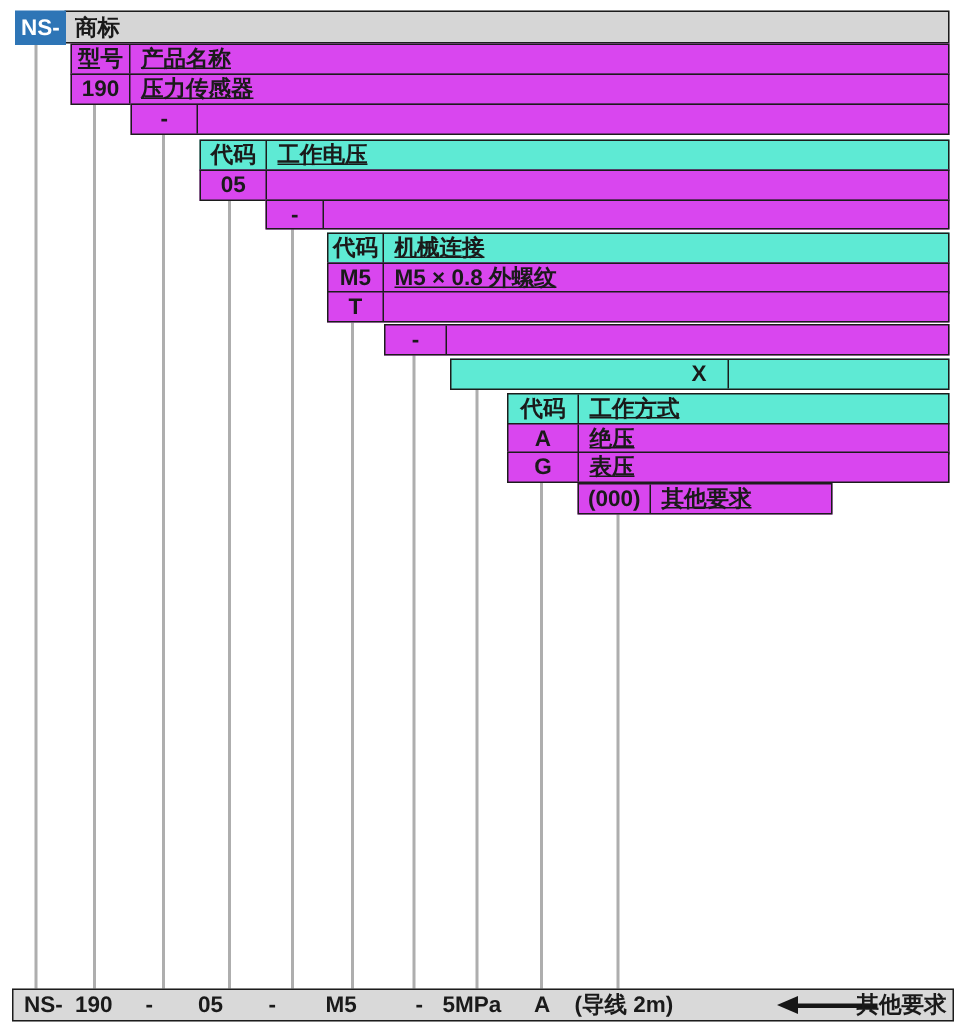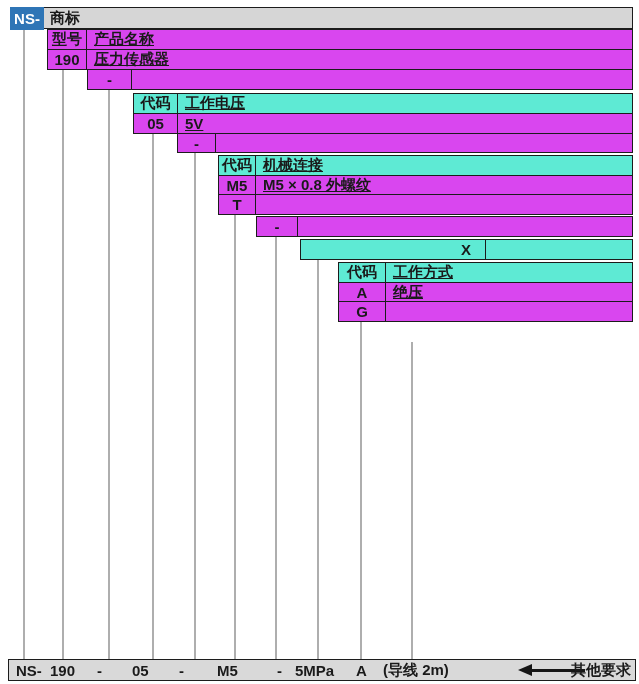--- a/index.html
+++ b/index.html
@@ -79,21 +79,20 @@
     </div>
   </div>
 
   <div class="tbl" style="left:133px;top:93px;width:500px;">
     <div class="row gray">
       <div class="c1" style="width:44px;">代码</div>
       <div class="c2">工作电压</div>
     </div>
     <div class="row">
       <div class="c1" style="width:44px;">05</div>
-      <div class="c2">5V</div>
     </div>
   </div>
 
   <div class="dashrow" style="left:177px;top:133px;width:456px;">
     <div class="row" style="height:20px;">
       <div class="c1" style="width:38px;">-</div>
       <div class="c2"></div>
     </div>
   </div>
 
@@ -128,23 +127,30 @@
     <div class="row gray">
       <div class="c1" style="width:47px;">代码</div>
       <div class="c2">工作方式</div>
     </div>
     <div class="row">
       <div class="c1" style="width:47px;">A</div>
       <div class="c2">绝压</div>
     </div>
     <div class="row">
       <div class="c1" style="width:47px;">G</div>
+      <div class="c2">表压</div>
     </div>
   </div>
 
+  <div class="tbl" style="left:385px;top:322px;width:170px;">
+    <div class="row">
+      <div class="c1" style="width:48px;">(000)</div>
+      <div class="c2">其他要求</div>
+    </div>
+  </div>
 
   <div class="bottom-bar">
     <span class="bar-item" style="left:7px;">NS-</span>
     <span class="bar-item" style="left:41px;">190</span>
     <span class="bar-item" style="left:88px;">-</span>
     <span class="bar-item" style="left:123px;">05</span>
     <span class="bar-item" style="left:170px;">-</span>
     <span class="bar-item" style="left:208px;">M5</span>
     <span class="bar-item" style="left:268px;">-</span>
     <span class="bar-item" style="left:286px;">5MPa</span>

